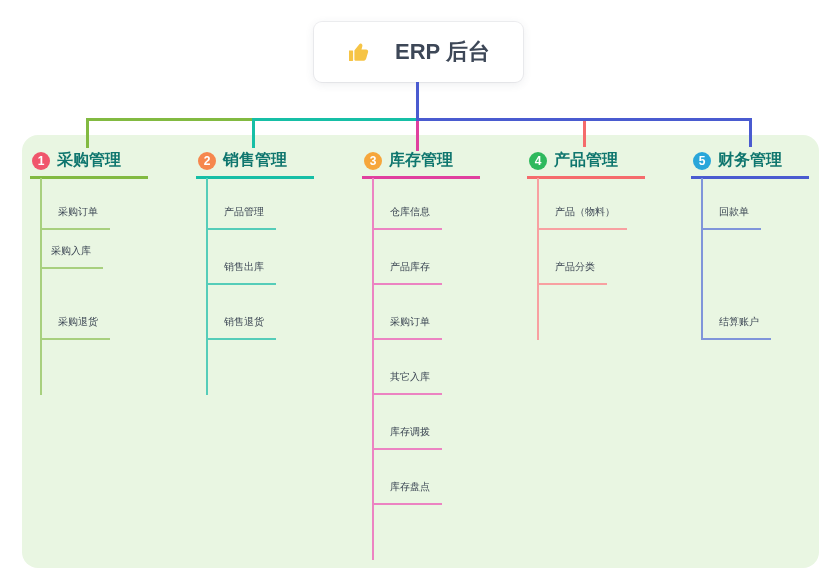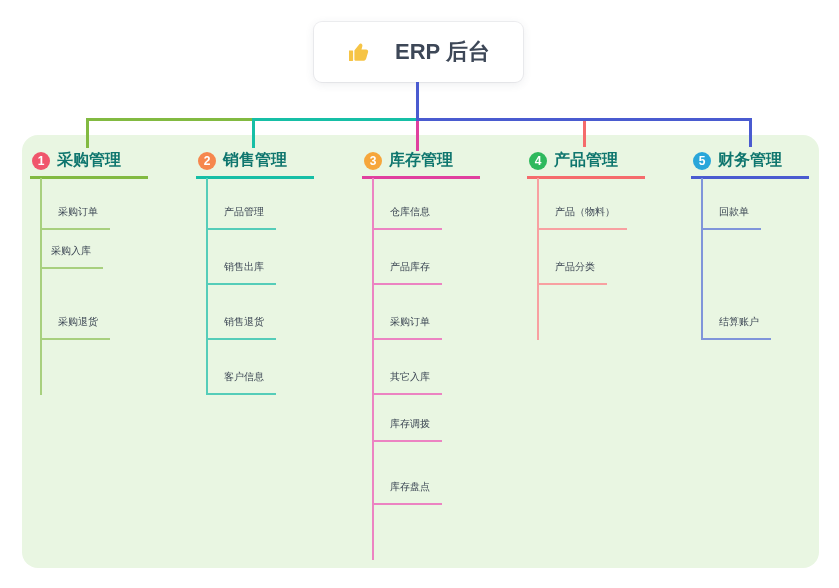--- a/index.html
+++ b/index.html
@@ -74,33 +74,32 @@
       </div>
       <div class="branch" style="left: 196px; --c: #16bfa6; --cl: #55cdb9;">
         <div class="b-head">
           <span class="badge" style="background: rgb(246, 135, 77);">2</span>
           <span class="b-label">销售管理</span>
         </div>
         <div class="spine" style="height: 217px;"></div>
         <div class="leaf" style="top: 54px;">产品管理</div>
         <div class="leaf" style="top: 109px;">销售出库</div>
         <div class="leaf" style="top: 164px;">销售退货</div>
-        <div class="leaf" style="top: 219px;">客户信息</div>
       </div>
       <div class="branch" style="left: 362px; --c: #e0409f; --cl: #ec83c2;">
         <div class="b-head">
           <span class="badge" style="background: rgb(246, 166, 59);">3</span>
           <span class="b-label">库存管理</span>
         </div>
         <div class="spine" style="height: 382px;"></div>
         <div class="leaf" style="top: 54px;">仓库信息</div>
         <div class="leaf" style="top: 109px;">产品库存</div>
         <div class="leaf" style="top: 164px;">采购订单</div>
         <div class="leaf" style="top: 219px;">其它入库</div>
-        <div class="leaf" style="top: 266px; text-align: center;">库存调拨</div>
+        <div class="leaf" style="top: 274px; text-align: center;">库存调拨</div>
         <div class="leaf" style="top: 329px;">库存盘点</div>
       </div>
       <div class="branch" style="left: 527px; --c: #f56b6c; --cl: #f8a0a1;">
         <div class="b-head">
           <span class="badge" style="background: rgb(46, 185, 93);">4</span>
           <span class="b-label">产品管理</span>
         </div>
         <div class="spine" style="height: 162px;"></div>
         <div class="leaf" style="top: 54px; font-family: Liberation Serif, serif;">产品（物料）</div>
         <div class="leaf" style="top: 109px;">产品分类</div>

